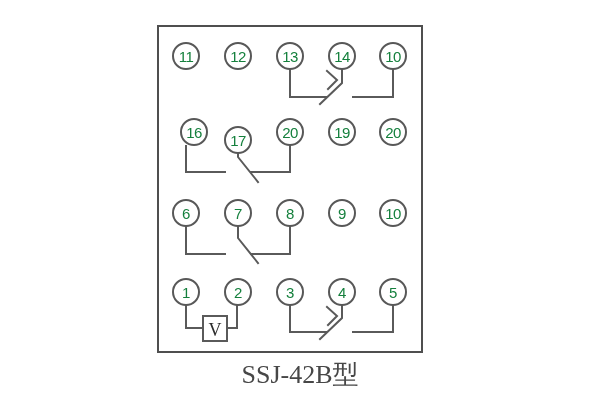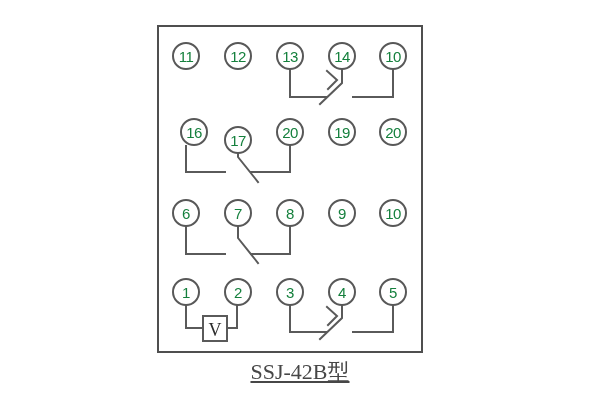--- a/index.html
+++ b/index.html
@@ -58,23 +58,22 @@
     letter-spacing: -0.5px;
     color: #15803d;
   }
   .caption {
     position: absolute;
     left: 0;
     top: 357px;
     width: 600px;
     text-align: center;
     font-family: "Liberation Serif", serif;
-    font-size: 22px;
+    font-size: 26px;
     color: #474747;
-    text-decoration: underline;
   }
 </style>
 </head>
 <body>
 
 <div class="stage">
 
   <svg class="wiring-svg" width="600" height="400" viewBox="0 0 600 400">
 
     <rect class="box-border" x="158" y="26" width="264" height="326"></rect>

